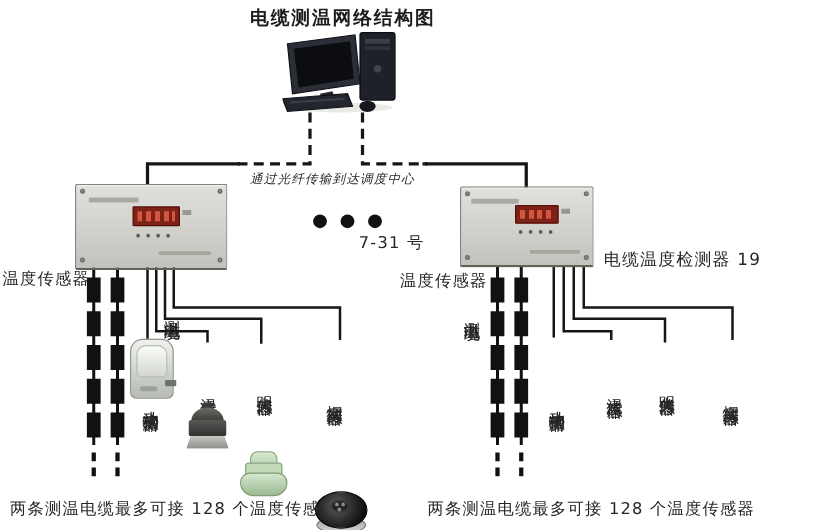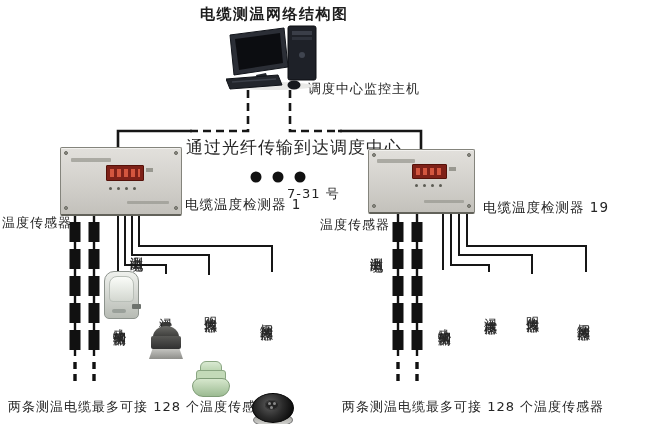--- a/index.html
+++ b/index.html
@@ -145,23 +145,22 @@
       <rect x="66" y="12" width="20" height="3" fill="#2e323b"></rect>
       <circle cx="76" cy="30" r="3" fill="#3f444f"></circle>
       <polygon points="4,10 58,3 62,42 8,50" fill="#2b2e36" stroke="#11141a"></polygon>
       <polygon points="9,14 54,8 57,38 13,45" fill="#0c0d11"></polygon>
       <polygon points="30,50 40,48 42,54 32,56" fill="#23262c"></polygon>
       <polygon points="0,54 52,50 56,60 4,64" fill="#23262c" stroke="#101318"></polygon>
       <line x1="6" y1="57" x2="50" y2="54" stroke="#3c4049" stroke-width="1.5"></line>
       <ellipse cx="68" cy="60" rx="6.5" ry="4.5" fill="#16181d"></ellipse>
     </svg>
   </div>
-  <div class="lbl" style="left:308px;top:80px;">调度中心监控主机</div>
-
-  <div class="lbl" style="left:186px;top:136px;font-size:17px;">通过光纤传输到达调度中心</div>
+
+  <div class="lbl" style="left:200px;top:136px;font-size:10px;font-style:italic;">通过光纤传输到达调度中心</div>
 
   <div class="lbl" style="left:287px;top:185px;">7-31 号</div>
 
   <div class="dev detbox" style="left:60px;top:147px;width:120px;height:66px;">
     <span class="screw" style="left:3px;top:3px;"></span>
     <span class="screw" style="right:3px;top:3px;"></span>
     <span class="screw" style="left:3px;bottom:4px;"></span>
     <span class="screw" style="right:3px;bottom:4px;"></span>
     <span class="ptxt" style="left:10px;top:10px;width:40px;"></span>
     <span class="led" style="left:45px;top:17px;width:36px;height:14px;">
@@ -169,21 +168,20 @@
       </span>
     <span class="ledtag" style="left:85px;top:20px;"></span>
     <span class="btnrow" style="left:48px;top:39px;">
         <i></i>
         <i></i>
         <i></i>
         <i></i>
       </span>
     <span class="ptxt" style="right:12px;bottom:10px;width:42px;height:3px;"></span>
   </div>
-  <div class="lbl" style="left:185px;top:196px;font-size:13.5px;">电缆温度检测器 1</div>
   <div class="lbl" style="left:2px;top:214px;">温度传感器</div>
   <div class="vlbl" style="left:129px;top:246px;">测温电缆</div>
 
   <div class="dev s-animal" style="left:104px;top:271px;">
     <span class="face"></span>
       <span class="latch"></span>
       <span class="slot"></span>
   </div>
   <div class="dev s-water" style="left:151px;top:274px;">
     <span class="nub"></span>

